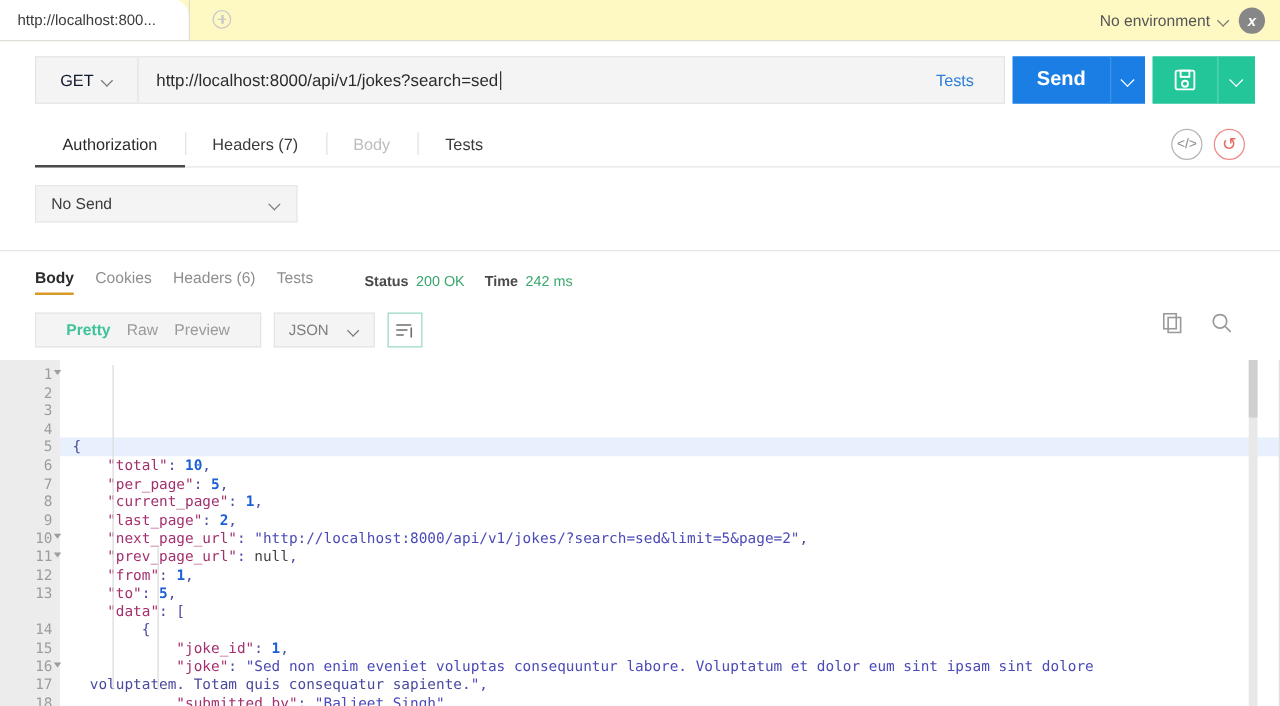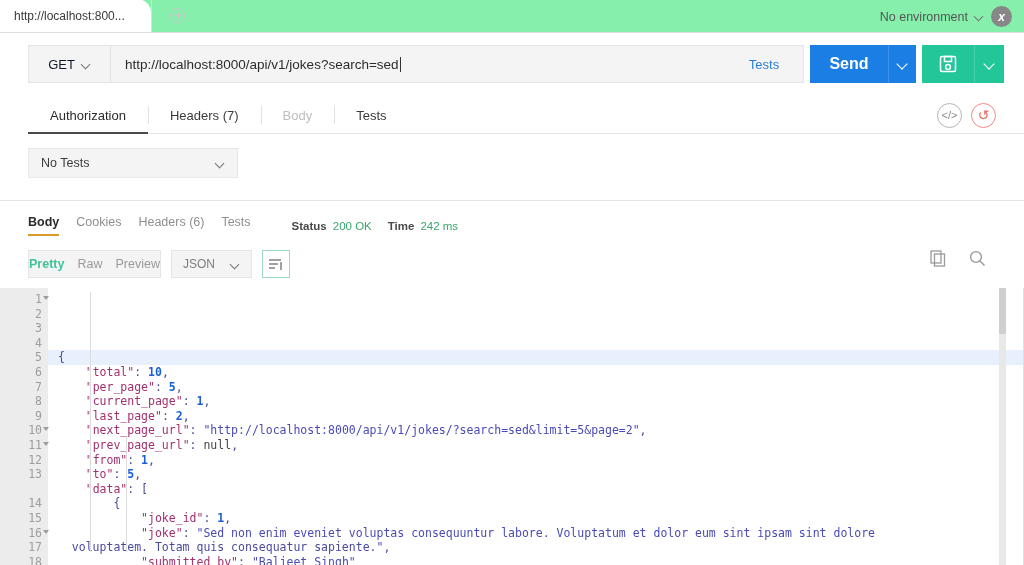--- a/index.html
+++ b/index.html
@@ -6,21 +6,21 @@
   html, body {
     width: 1024px; height: 565px;
     background: #ffffff;
     font-family: "Liberation Sans", sans-serif;
     overflow: hidden;
   }
 
   
   .tabstrip {
     height: 33px;
-    background: #86efac;
+    background: #fef9c3;
     position: relative;
     display: flex;
     align-items: flex-end;
     border-bottom: 1px solid #dedede;
   }
   .req-tab {
     height: 33px;
     background: #ffffff;
     padding: 0 26px 0 14px;
     display: flex; align-items: center;
@@ -175,21 +175,21 @@
   .st-key { color: #4a4a4a; font-weight: bold; }
   .st-val { color: #3aa76d; font-weight: normal; }
 
   
   .body-toolbar {
     display: flex; align-items: center; gap: 10px;
     padding: 14px 0 0 28px; position: relative;
   }
   .seg {
     height: 28px; background: #f4f4f4; border: 1px solid #e5e5e5;
-    display: flex; align-items: center; padding: 0 0; gap: 13px;
+    display: flex; align-items: center; padding: 0 24px; gap: 13px;
     font-size: 12.5px; color: #9a9a9a;
   }
   .seg .on { color: #3fc39b; font-weight: bold; }
   .fmt-sel {
     height: 28px; background: #f4f4f4; border: 1px solid #e5e5e5;
     display: flex; align-items: center; gap: 16px; padding: 0 11px;
     font-size: 12px; color: #7d7d7d;
   }
   .wrap-btn {
     width: 28px; height: 28px; background: #fff;
@@ -302,21 +302,21 @@
         <span>&lt;/&gt;</span>
       </span>
     <span class="circ-icon red">
         <span>↺</span>
       </span>
   </div>
 </div>
 
 <div class="auth-row">
   <div class="auth-sel">
-    <span>No Tests</span>
+    <span>No Send</span>
     <span class="chev"></span>
   </div>
 </div>
 <div class="divider-full"></div>
 
 <div class="resp-tabs">
   <div class="restab active"><span>Body</span></div>
   <div class="restab"><span>Cookies</span></div>
   <div class="restab"><span>Headers (6)</span></div>
   <div class="restab"><span>Tests</span></div>

